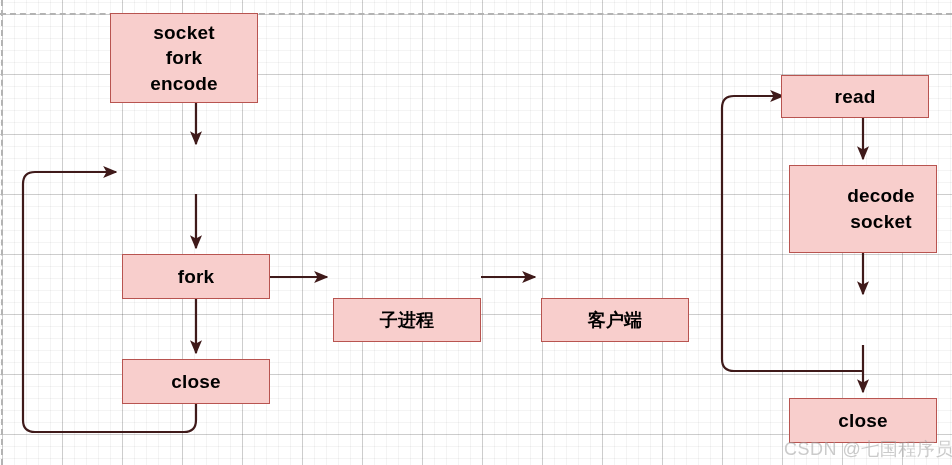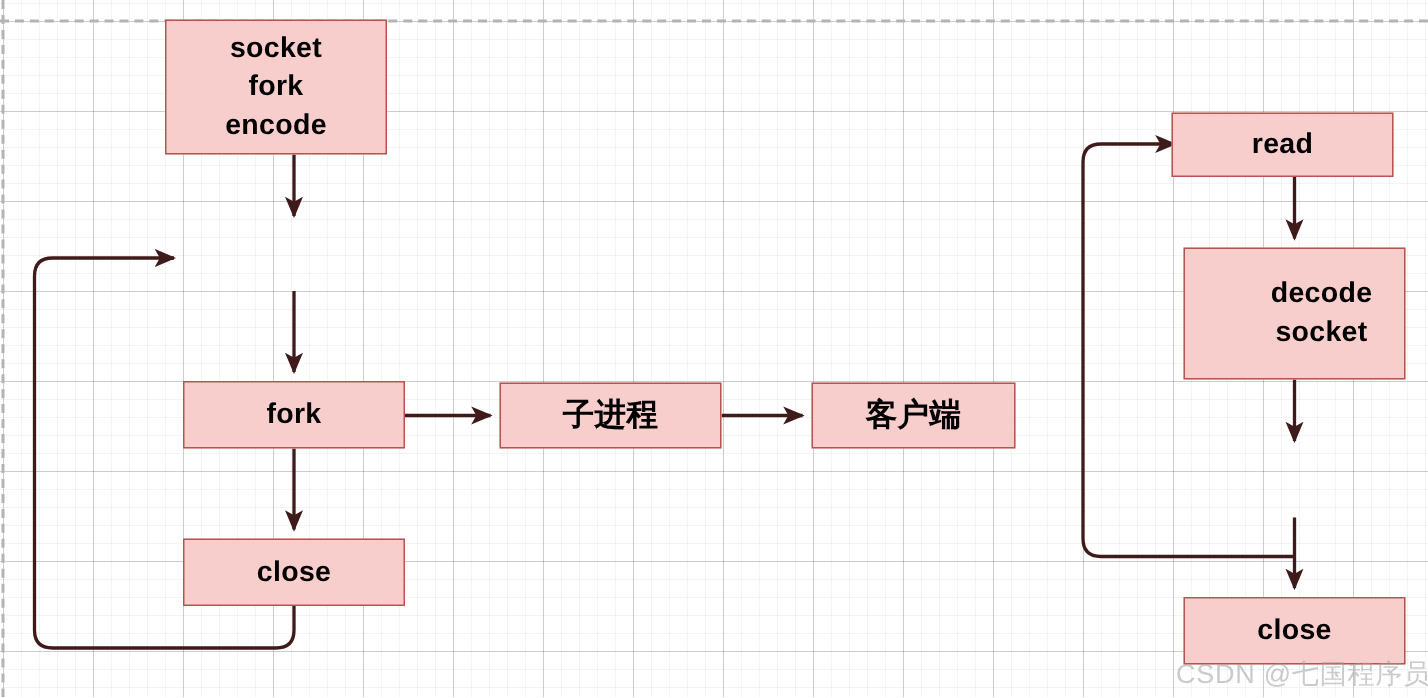--- a/index.html
+++ b/index.html
@@ -73,21 +73,22 @@
     font-size: 19px;
     line-height: 1.35;
     text-align: center;
     letter-spacing: 0.2px;
   }
   .node .line {
     display: block;
     white-space: nowrap;
   }
   .node.cjk {
-    font-size: 21px;
+    font-size: 18px;
+    margin-top: 43px;
   }
   #watermark {
     position: absolute;
     left: 784px;
     top: 437px;
     font-size: 18px;
     color: rgba(160,160,160,0.55);
     white-space: nowrap;
     letter-spacing: 0.5px;
     pointer-events: none;
@@ -142,21 +143,21 @@
   </div>
 
   <div class="node" style="left: 122px; top: 359px; width: 148px; height: 45px;">
     <span class="line">close</span>
   </div>
 
   <div class="node cjk" style="left: 333px; top: 255px; width: 148px; height: 44px;">
     <span class="line">子进程</span>
   </div>
 
-  <div class="node cjk" style="left: 541px; top: 255px; width: 136px; height: 44px;">
+  <div class="node cjk" style="left: 541px; top: 255px; width: 148px; height: 44px;">
     <span class="line">客户端</span>
   </div>
 
   <div class="node" style="left: 781px; top: 75px; width: 148px; height: 43px;">
     <span class="line">read</span>
   </div>
 
   <div class="node" style="left: 789px; top: 165px; width: 148px; height: 88px; padding-left: 36px;">
     <span class="line">decode</span>
     <span class="line">socket</span>

